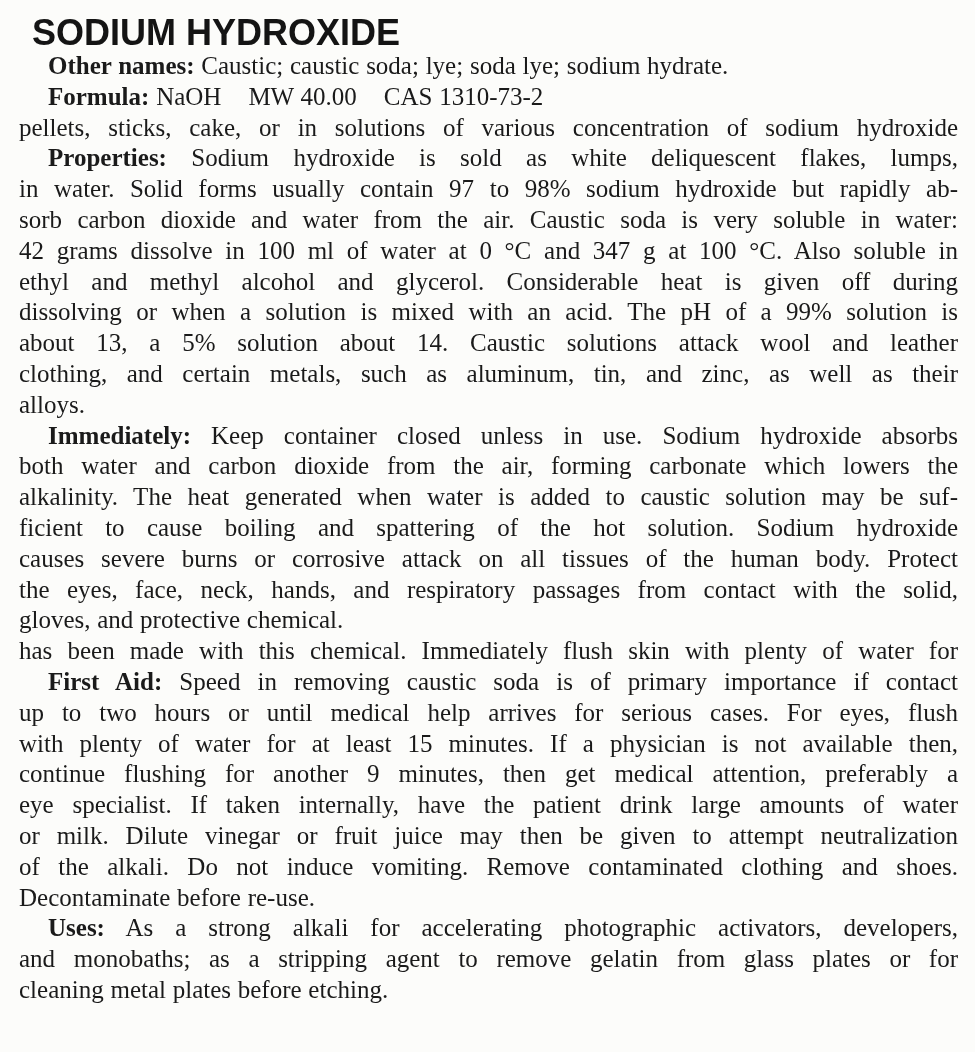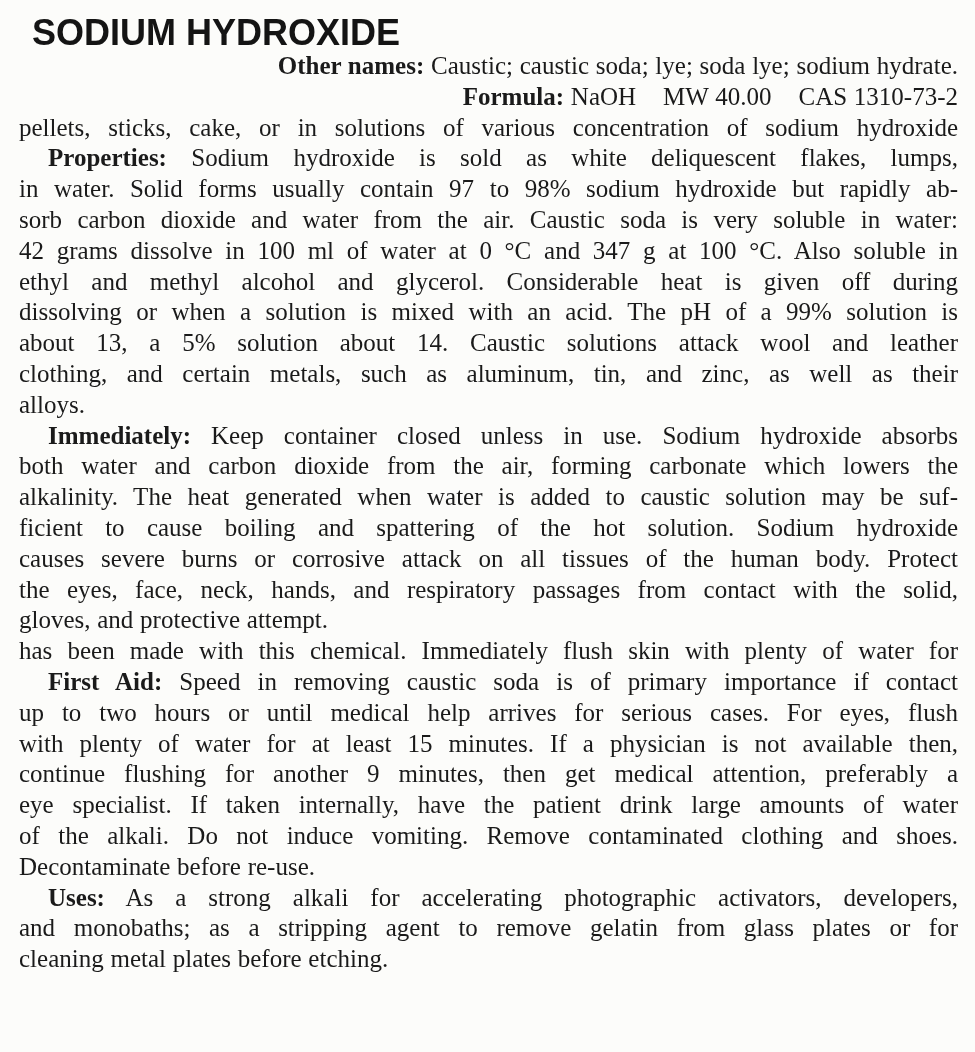--- a/index.html
+++ b/index.html
@@ -46,21 +46,20 @@
     word-spacing: 0.5px;
   }
   .line.j {
     white-space: normal;
     text-align: justify;
     text-align-last: justify;
     -moz-text-align-last: justify;
   }
   .line.first {
     text-indent: 29px;
-    text-align: right;
   }
   .label {
     font-weight: 700;
   }
 </style>
 </head>
 <body>
 
 <div class="page">
   <h1 class="title">SODIUM HYDROXIDE</h1>
@@ -83,29 +82,30 @@
         <div class="line j">clothing, and certain metals, such as aluminum, tin, and zinc, as well as their</div>
         <div class="line">alloys.</div>
       </div>
       <div class="para">
         <div class="line j first"><span class="label">Immediately:</span> Keep container closed unless in use. Sodium hydroxide absorbs</div>
         <div class="line j">both water and carbon dioxide from the air, forming carbonate which lowers the</div>
         <div class="line j">alkalinity. The heat generated when water is added to caustic solution may be suf-</div>
         <div class="line j">ficient to cause boiling and spattering of the hot solution. Sodium hydroxide</div>
         <div class="line j">causes severe burns or corrosive attack on all tissues of the human body. Protect</div>
         <div class="line j">the eyes, face, neck, hands, and respiratory passages from contact with the solid,</div>
-        <div class="line">gloves, and protective attempt.</div>
+        <div class="line">gloves, and protective chemical.</div>
       </div>
       <div class="para">
         <div class="line j">has been made with this chemical. Immediately flush skin with plenty of water for</div>
         <div class="line j first"><span class="label">First Aid:</span> Speed in removing caustic soda is of primary importance if contact</div>
         <div class="line j">up to two hours or until medical help arrives for serious cases. For eyes, flush</div>
         <div class="line j">with plenty of water for at least 15 minutes. If a physician is not available then,</div>
         <div class="line j">continue flushing for another 9 minutes, then get medical attention, preferably a</div>
         <div class="line j">eye specialist. If taken internally, have the patient drink large amounts of water</div>
+        <div class="line j">or milk. Dilute vinegar or fruit juice may then be given to attempt neutralization</div>
         <div class="line j">of the alkali. Do not induce vomiting. Remove contaminated clothing and shoes.</div>
         <div class="line">Decontaminate before re-use.</div>
       </div>
       <div class="para">
         <div class="line j first"><span class="label">Uses:</span> As a strong alkali for accelerating photographic activators, developers,</div>
         <div class="line j">and monobaths; as a stripping agent to remove gelatin from glass plates or for</div>
         <div class="line">cleaning metal plates before etching.</div>
       </div>
     </div>
 </div>

